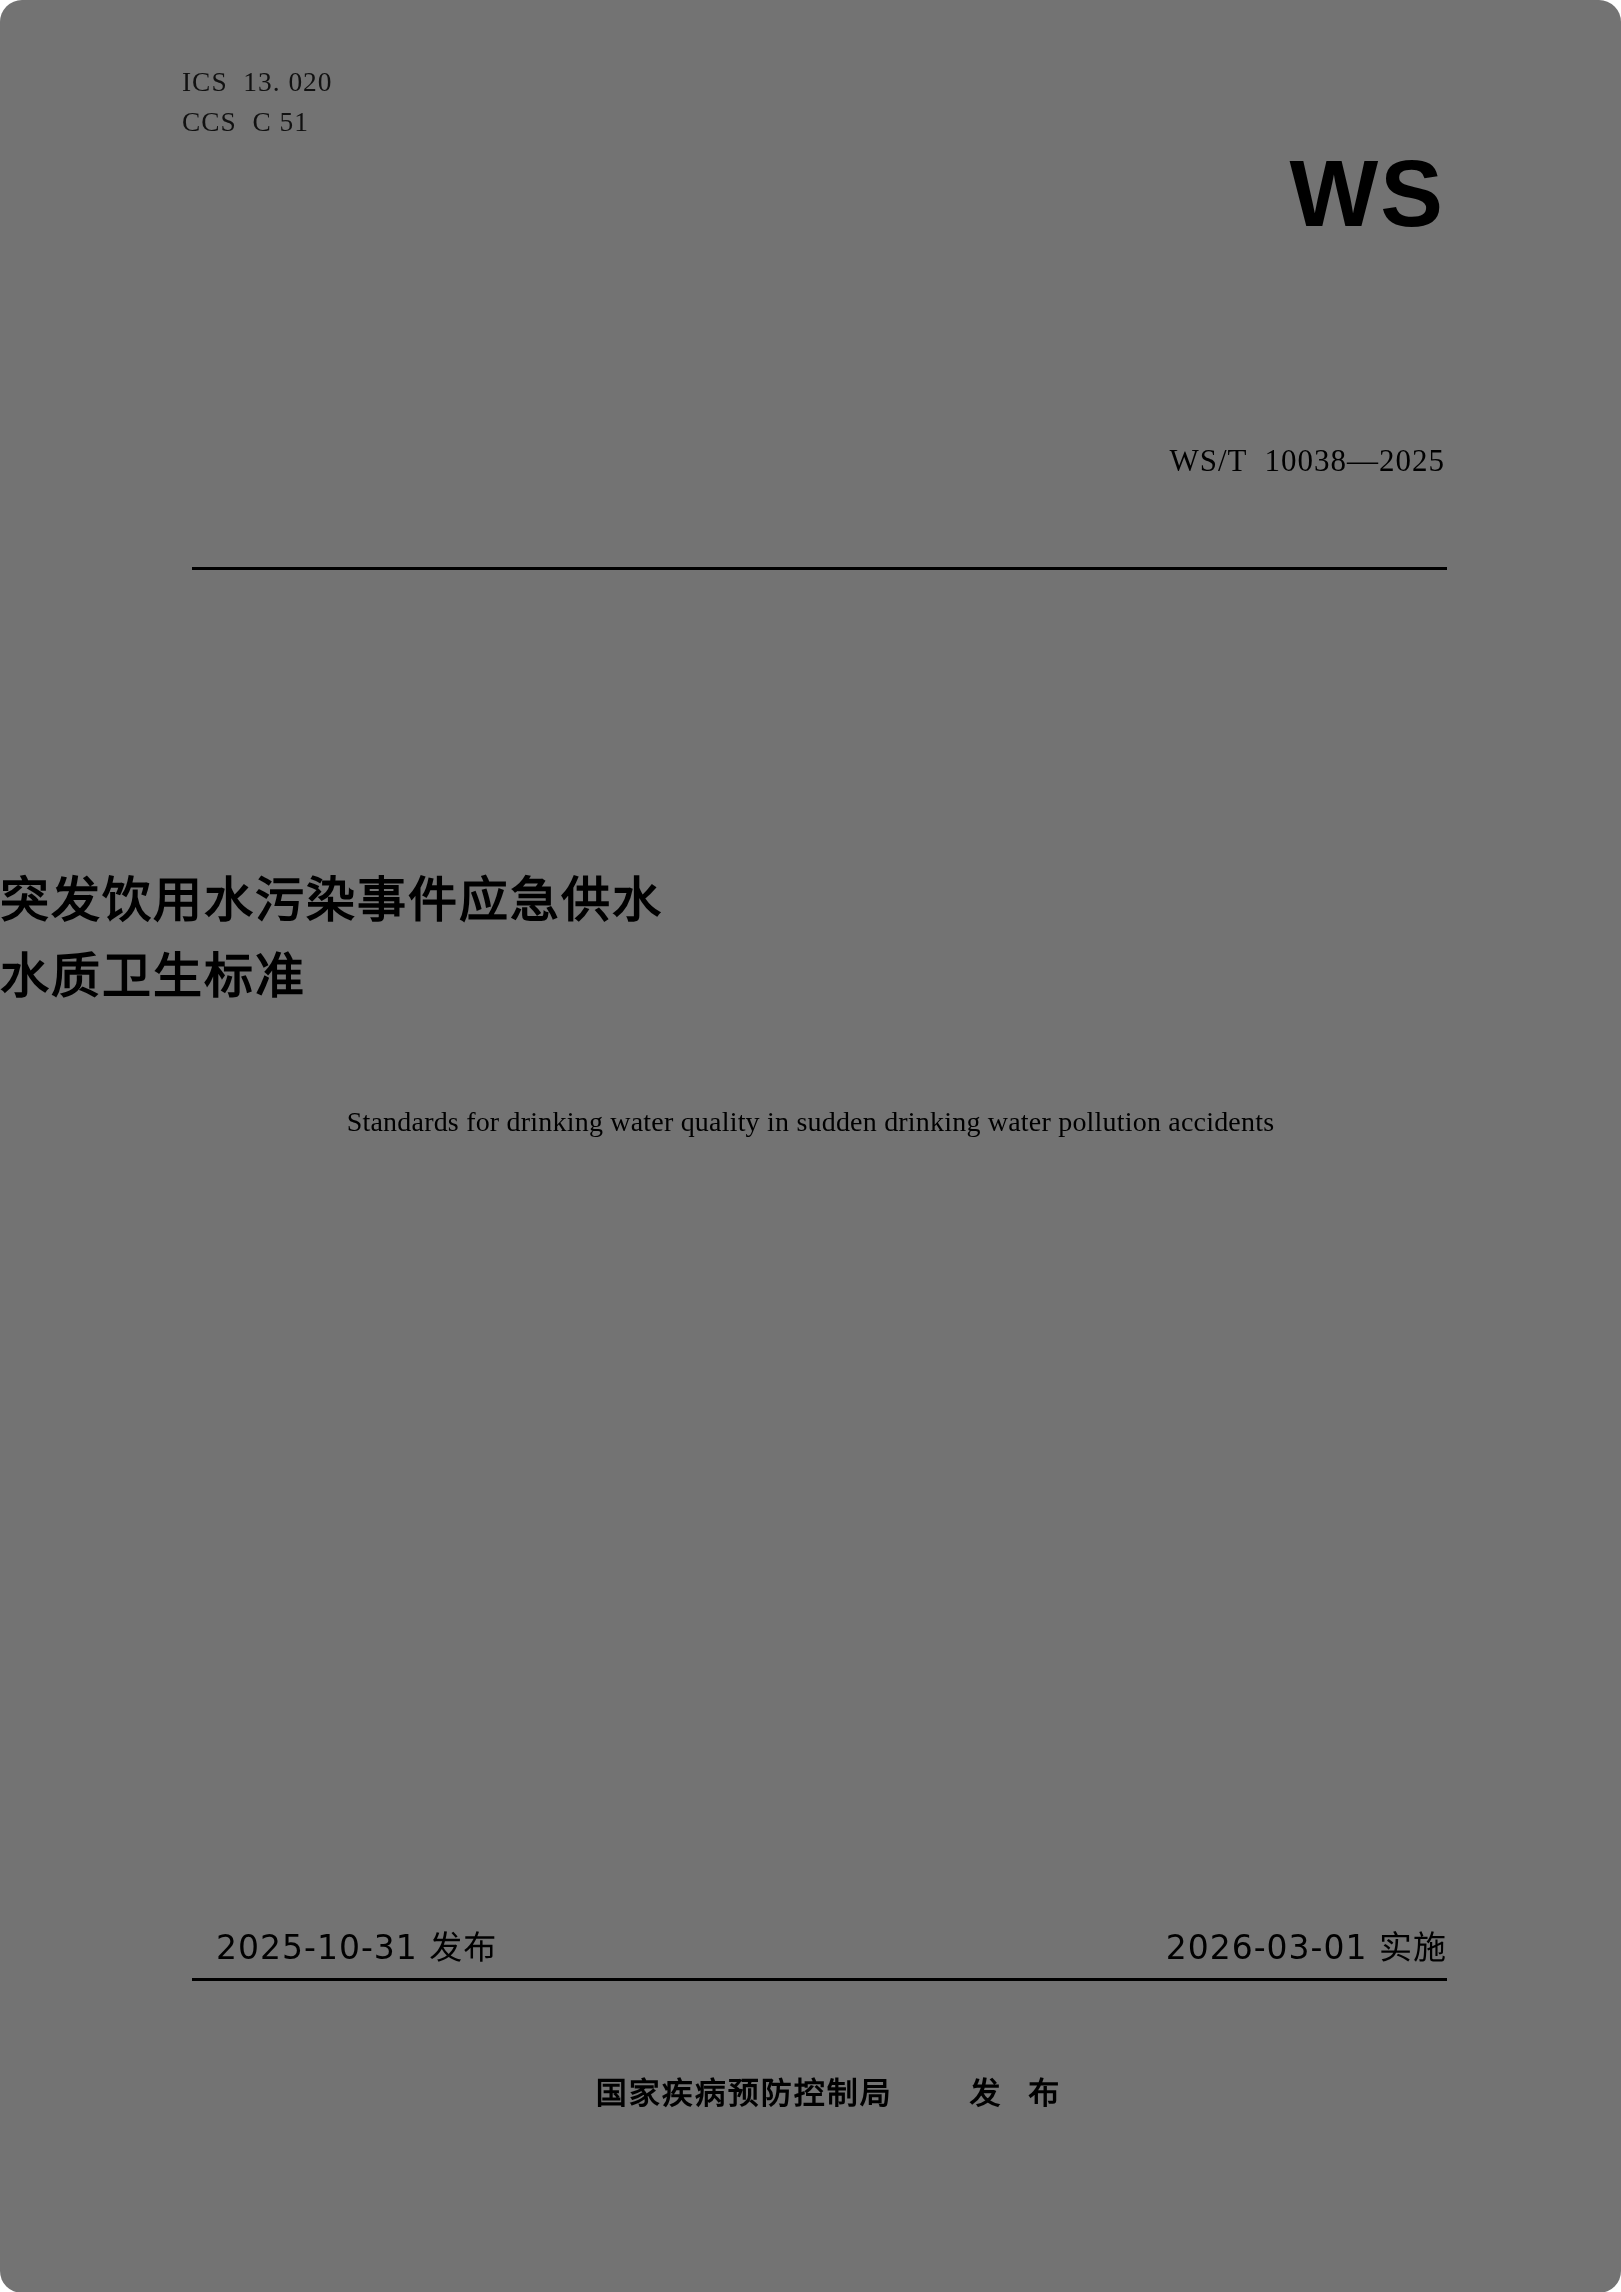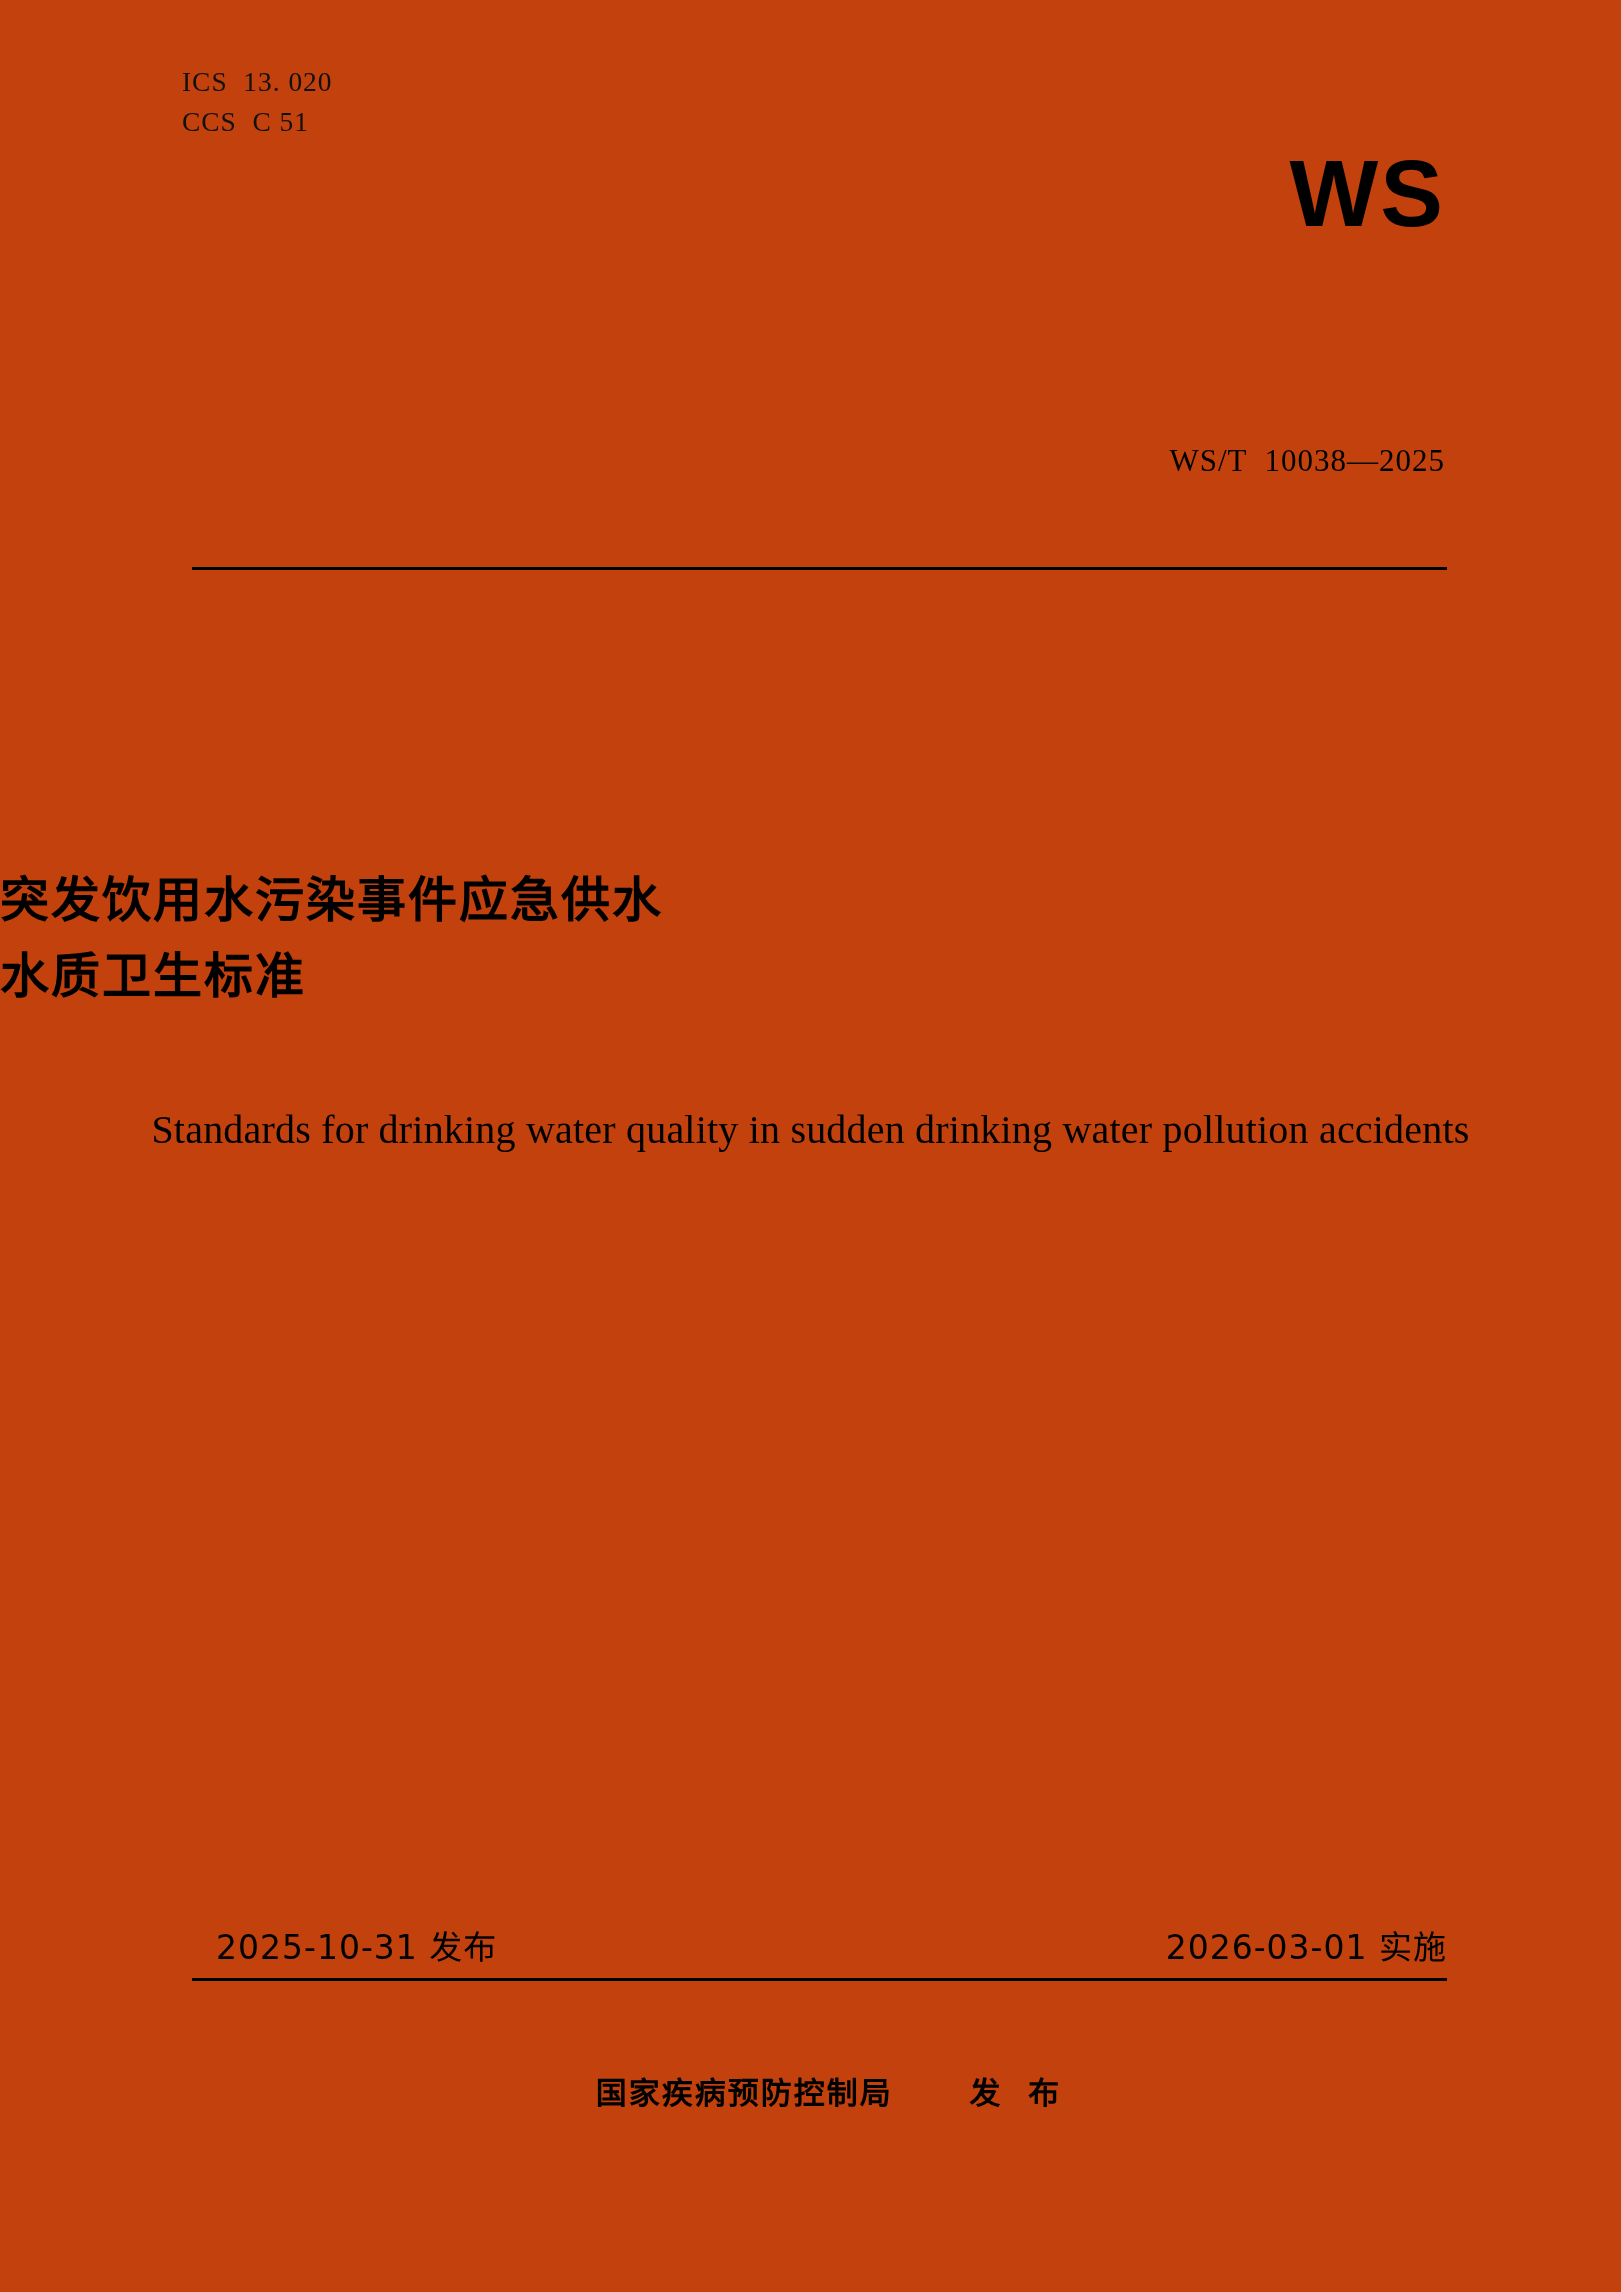--- a/index.html
+++ b/index.html
@@ -10,23 +10,24 @@
   }
   body {
     font-family: "Liberation Serif", serif;
     color: #000000;
   }
   .page {
     position: relative;
     width: 1621px;
     height: 2293px;
     margin: 0 auto;
-    background: #c2410c;
+    background: #737373;
     box-sizing: border-box;
     overflow: hidden;
+    border-radius: 22px;
   }
 
   
   .codes {
     position: absolute;
     left: 182px;
     top: 63px;
     font-family: "Liberation Serif", serif;
     font-size: 27.4px;
     line-height: 1.45;
@@ -104,21 +105,21 @@
   .title-cn .line {
     display: block;
   }
   .title-en {
     position: absolute;
     left: 0;
     right: 0;
     top: 1106px;
     text-align: center;
     font-family: "Liberation Serif", serif;
-    font-size: 40px;
+    font-size: 28px;
     letter-spacing: 0.2px;
     color: #000;
   }
 
   
   .footer-dates {
     position: absolute;
     left: 192px;
     right: 174px;
     top: 1921px;

